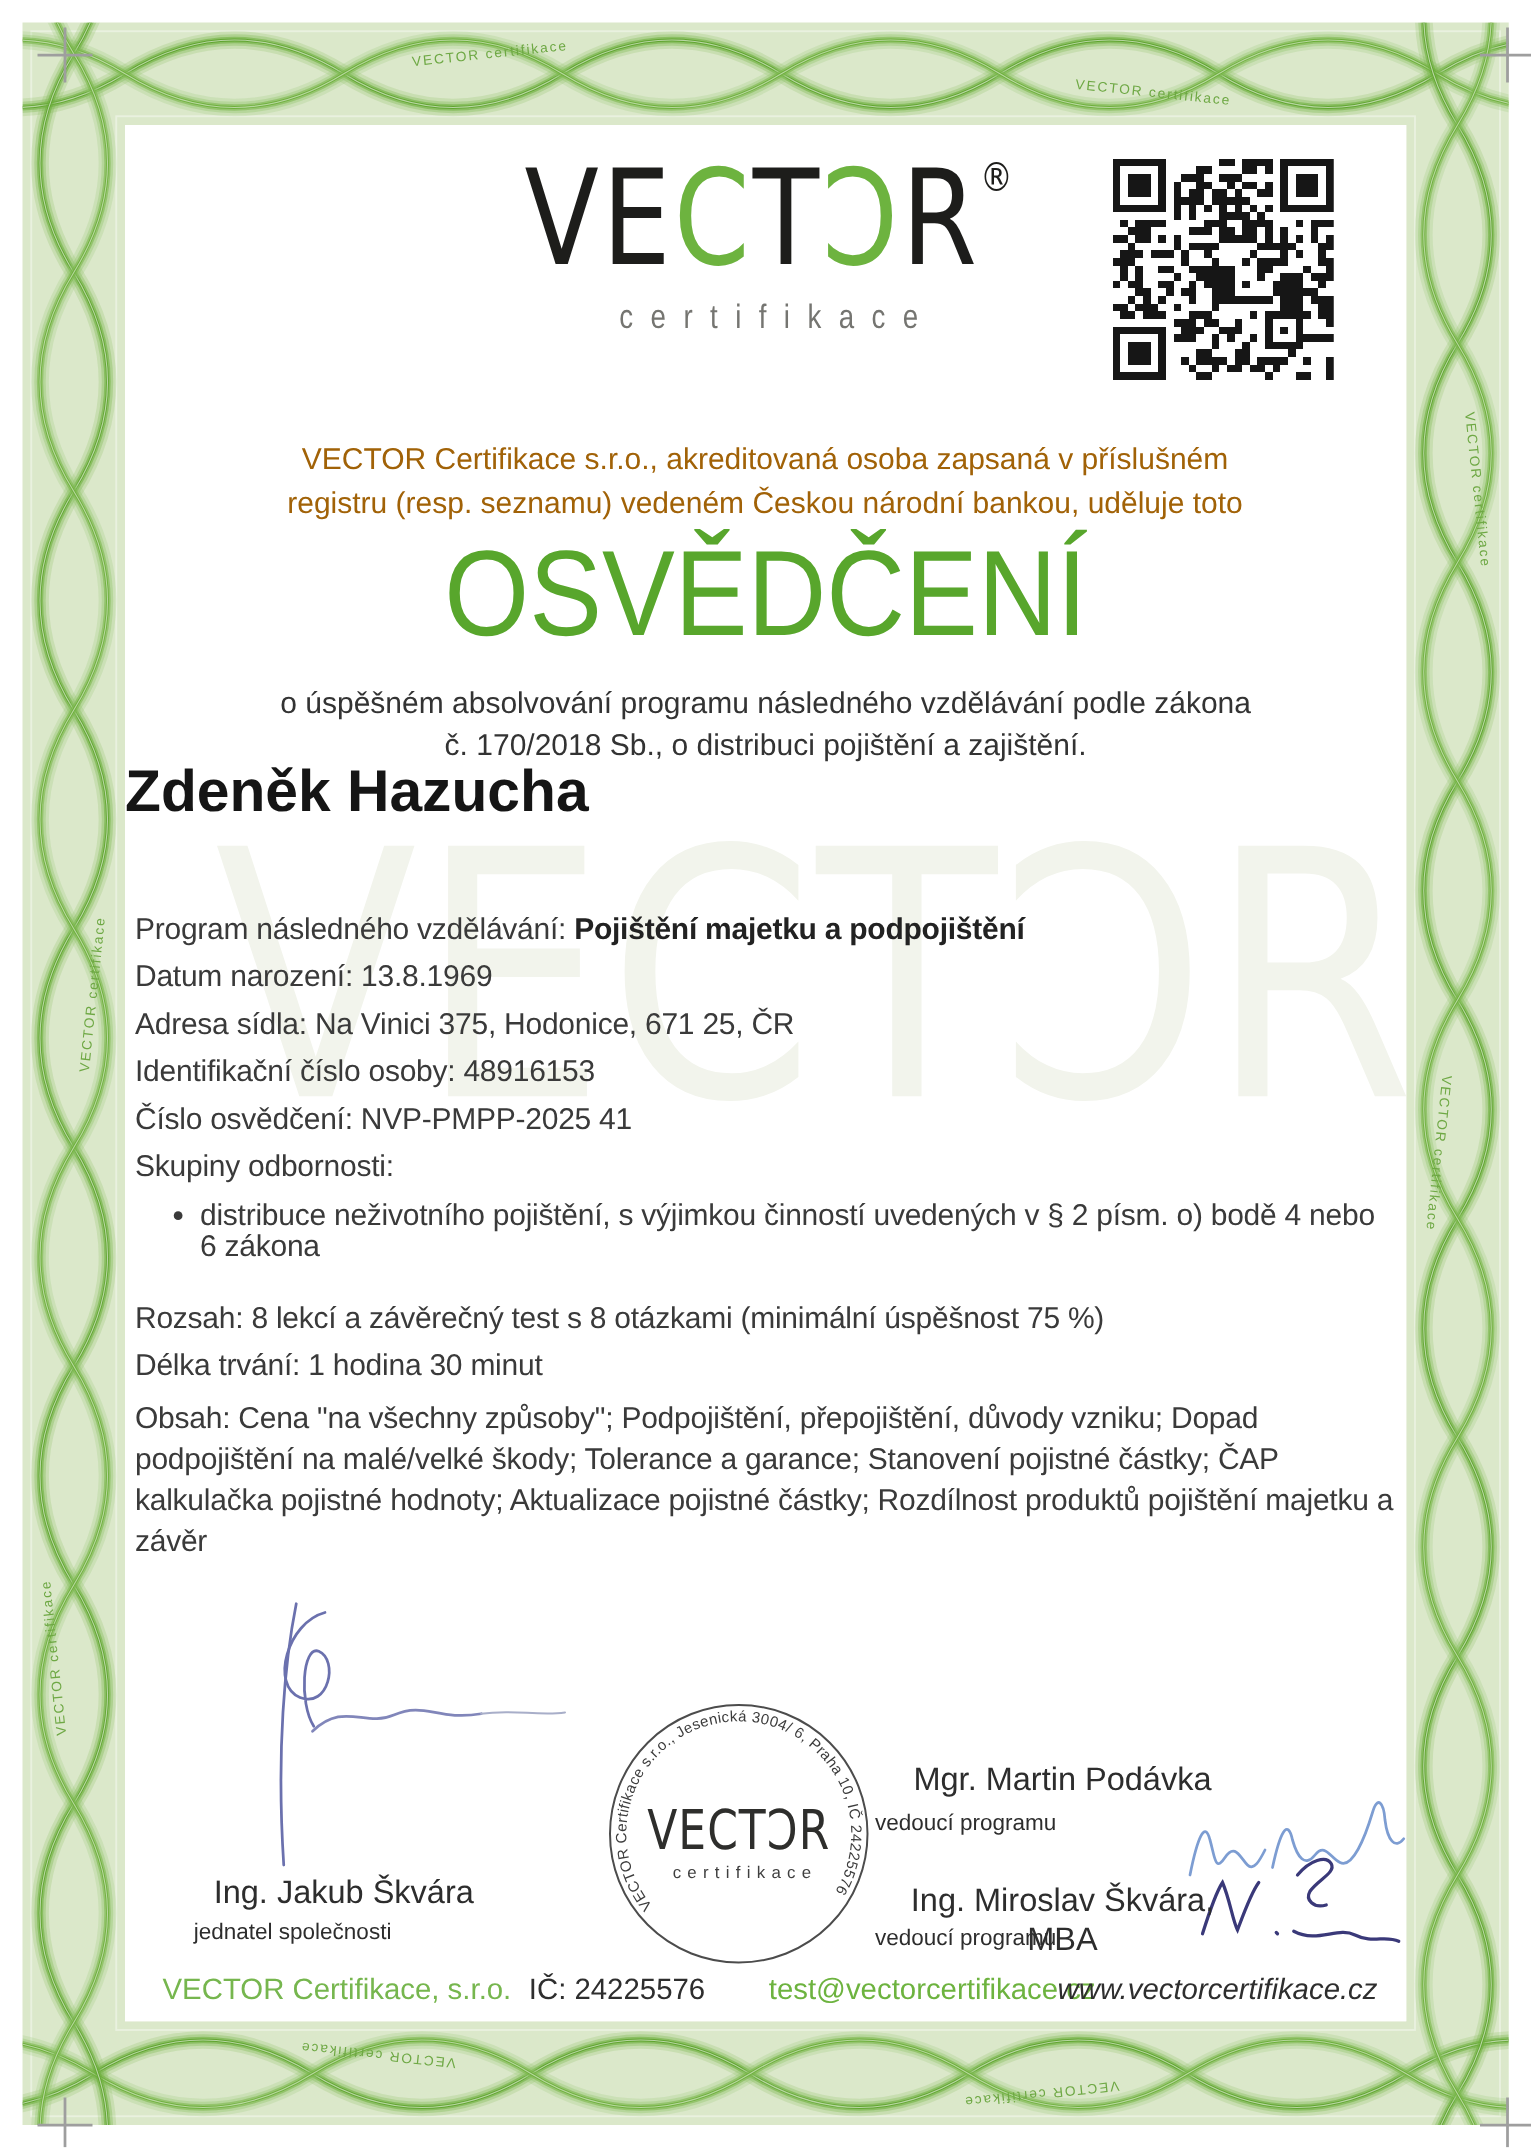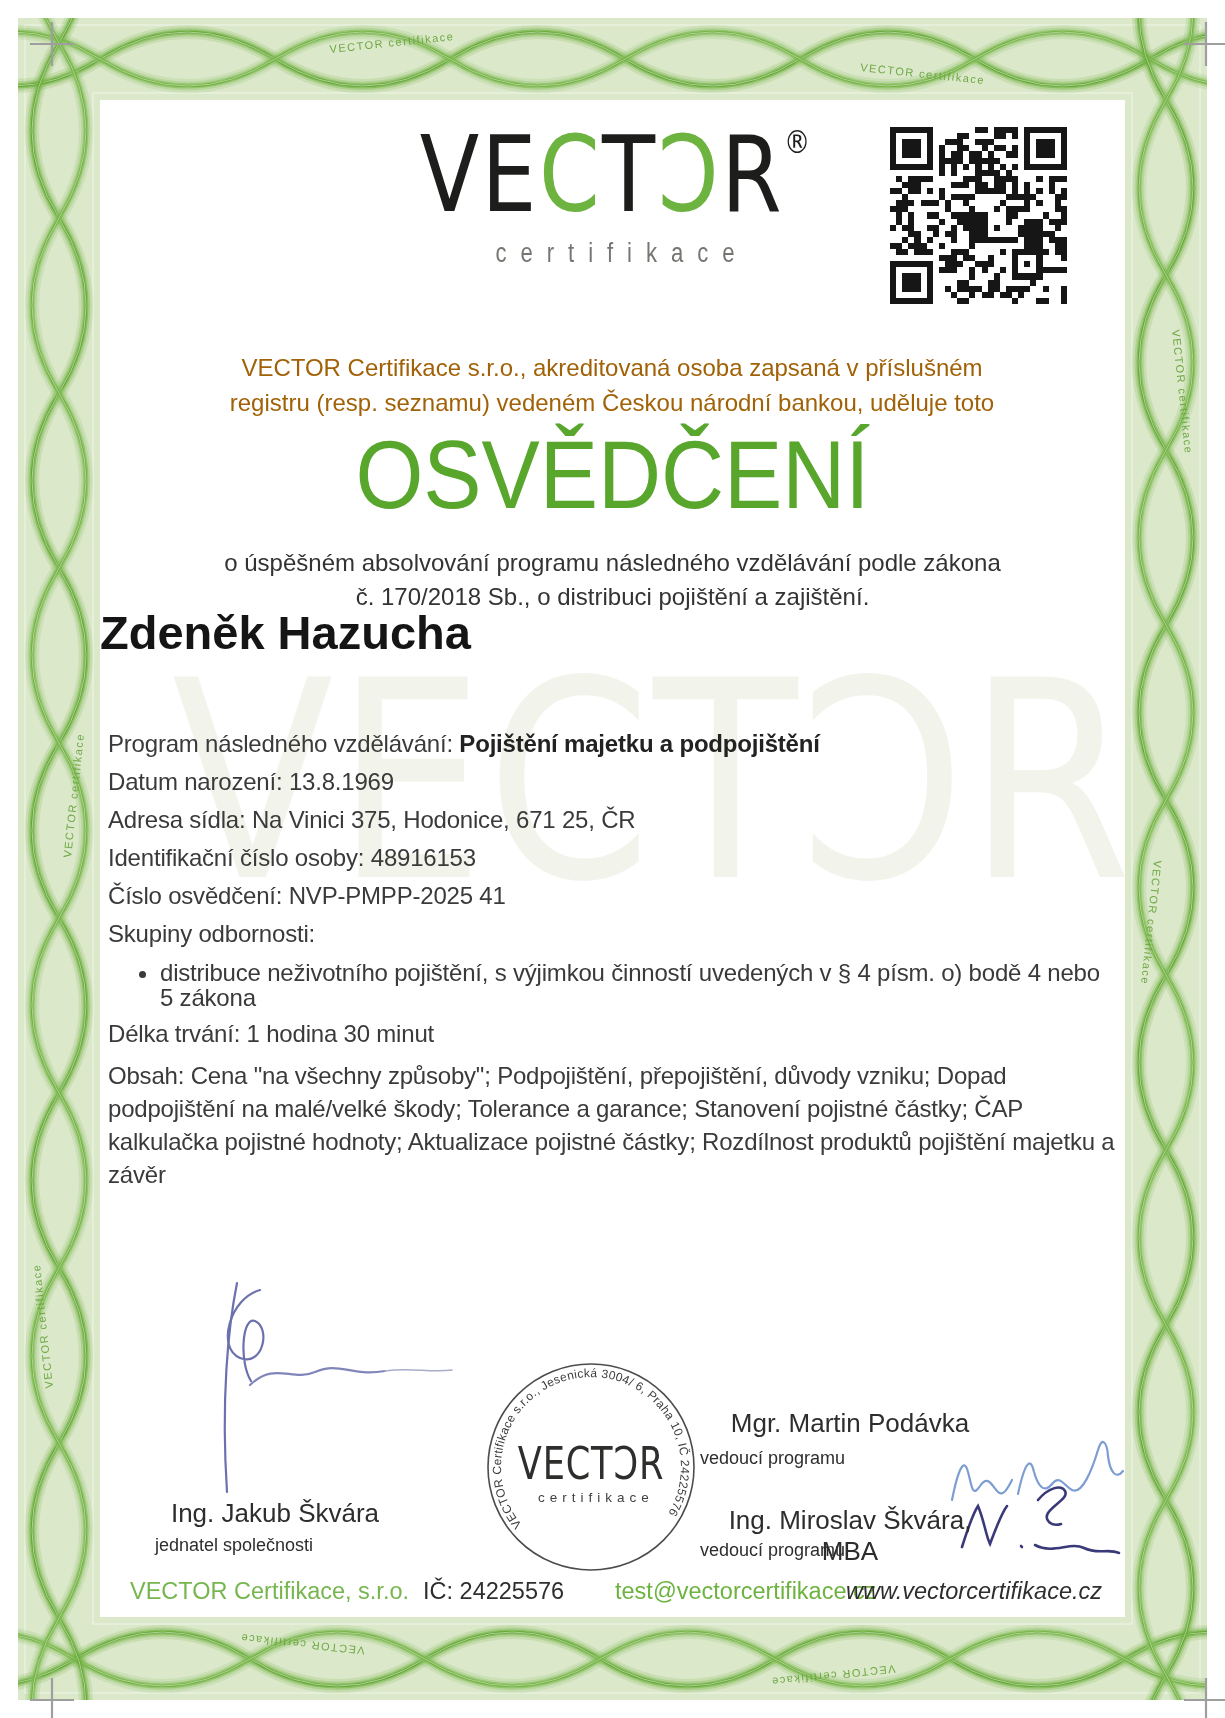--- a/index.html
+++ b/index.html
@@ -542,22 +542,23 @@
       <p>
         <span>Program následného vzdělávání:</span>
         <b>Pojištění majetku a podpojištění</b>
       </p>
       <p>Datum narození: 13.8.1969</p>
       <p>Adresa sídla: Na Vinici 375, Hodonice, 671 25, ČR</p>
       <p>Identifikační číslo osoby: 48916153</p>
       <p>Číslo osvědčení: NVP-PMPP-2025 41</p>
       <p>Skupiny odbornosti:</p>
       <ul>
-        <li>distribuce neživotního pojištění, s výjimkou činností uvedených v § 4 písm. o) bodě 4 nebo 5 zákona</li>
+        <li>distribuce neživotního pojištění, s výjimkou činností uvedených v § 2 písm. o) bodě 4 nebo 6 zákona</li>
       </ul>
+      <p class="scope">Rozsah: 8 lekcí a závěrečný test s 8 otázkami (minimální úspěšnost 75 %)</p>
       <p class="duration">Délka trvání: 1 hodina 30 minut</p>
       <p class="content-p">Obsah: Cena "na všechny způsoby"; Podpojištění, přepojištění, důvody vzniku; Dopad podpojištění na malé/velké škody; Tolerance a garance; Stanovení pojistné částky; ČAP kalkulačka pojistné hodnoty; Aktualizace pojistné částky; Rozdílnost produktů pojištění majetku a závěr</p>
     </div>
 
     <svg class="sig-layer" width="1025" height="1517" viewBox="0 0 1025 1517">
 
       <g>
         <circle cx="491" cy="1367" r="103" fill="none" stroke="#4c4c4c" stroke-width="1.6"></circle>
         <path id="stampArc" fill="none" d="M 422.1 1424.9 A 90 90 0 1 1 559.9 1424.9"></path>
         <text font-size="12" fill="#3c3c3c" letter-spacing="0.3">

